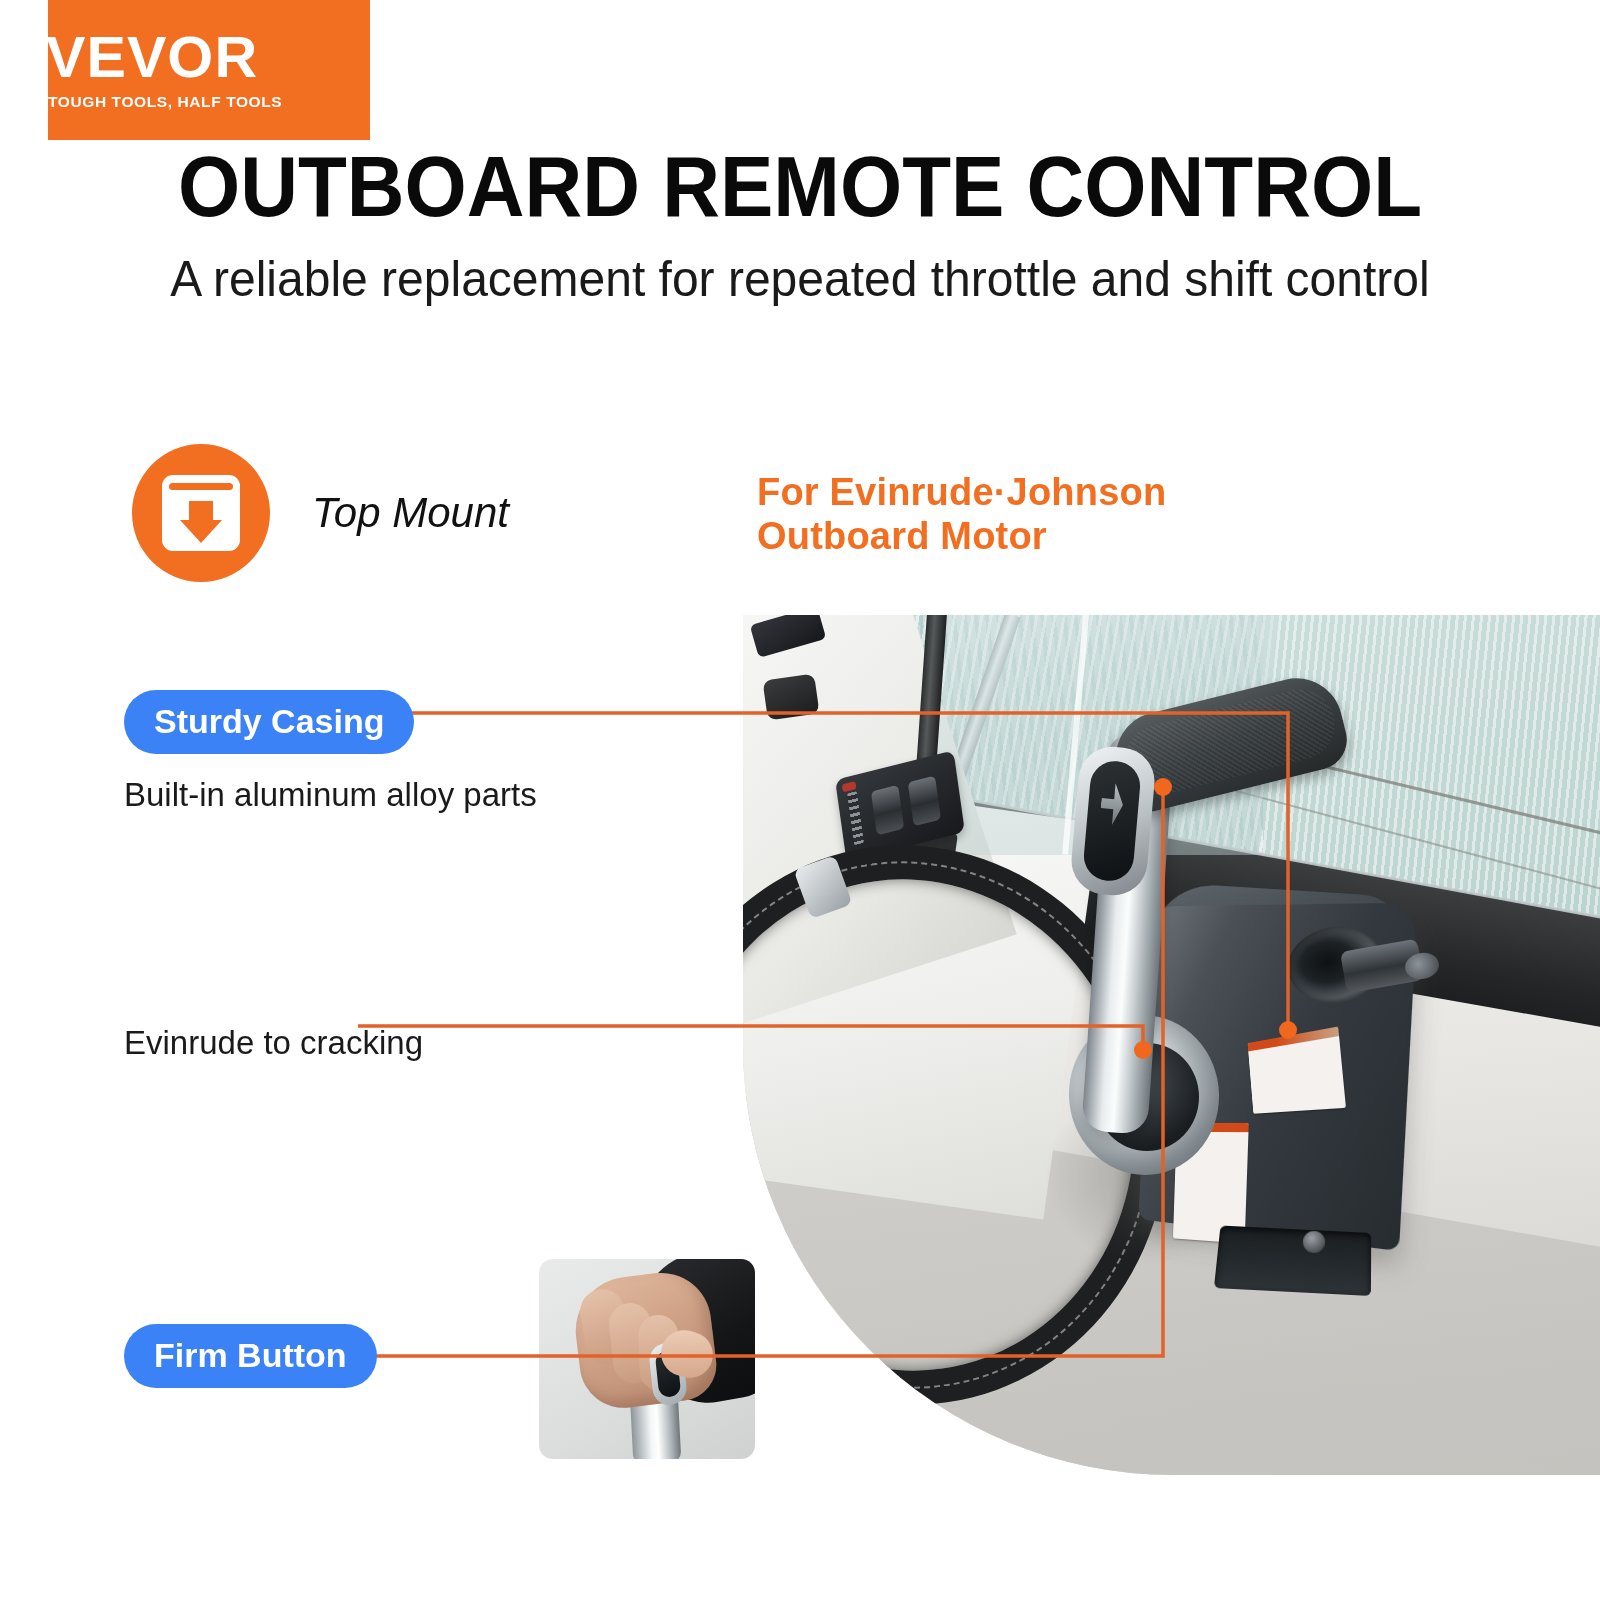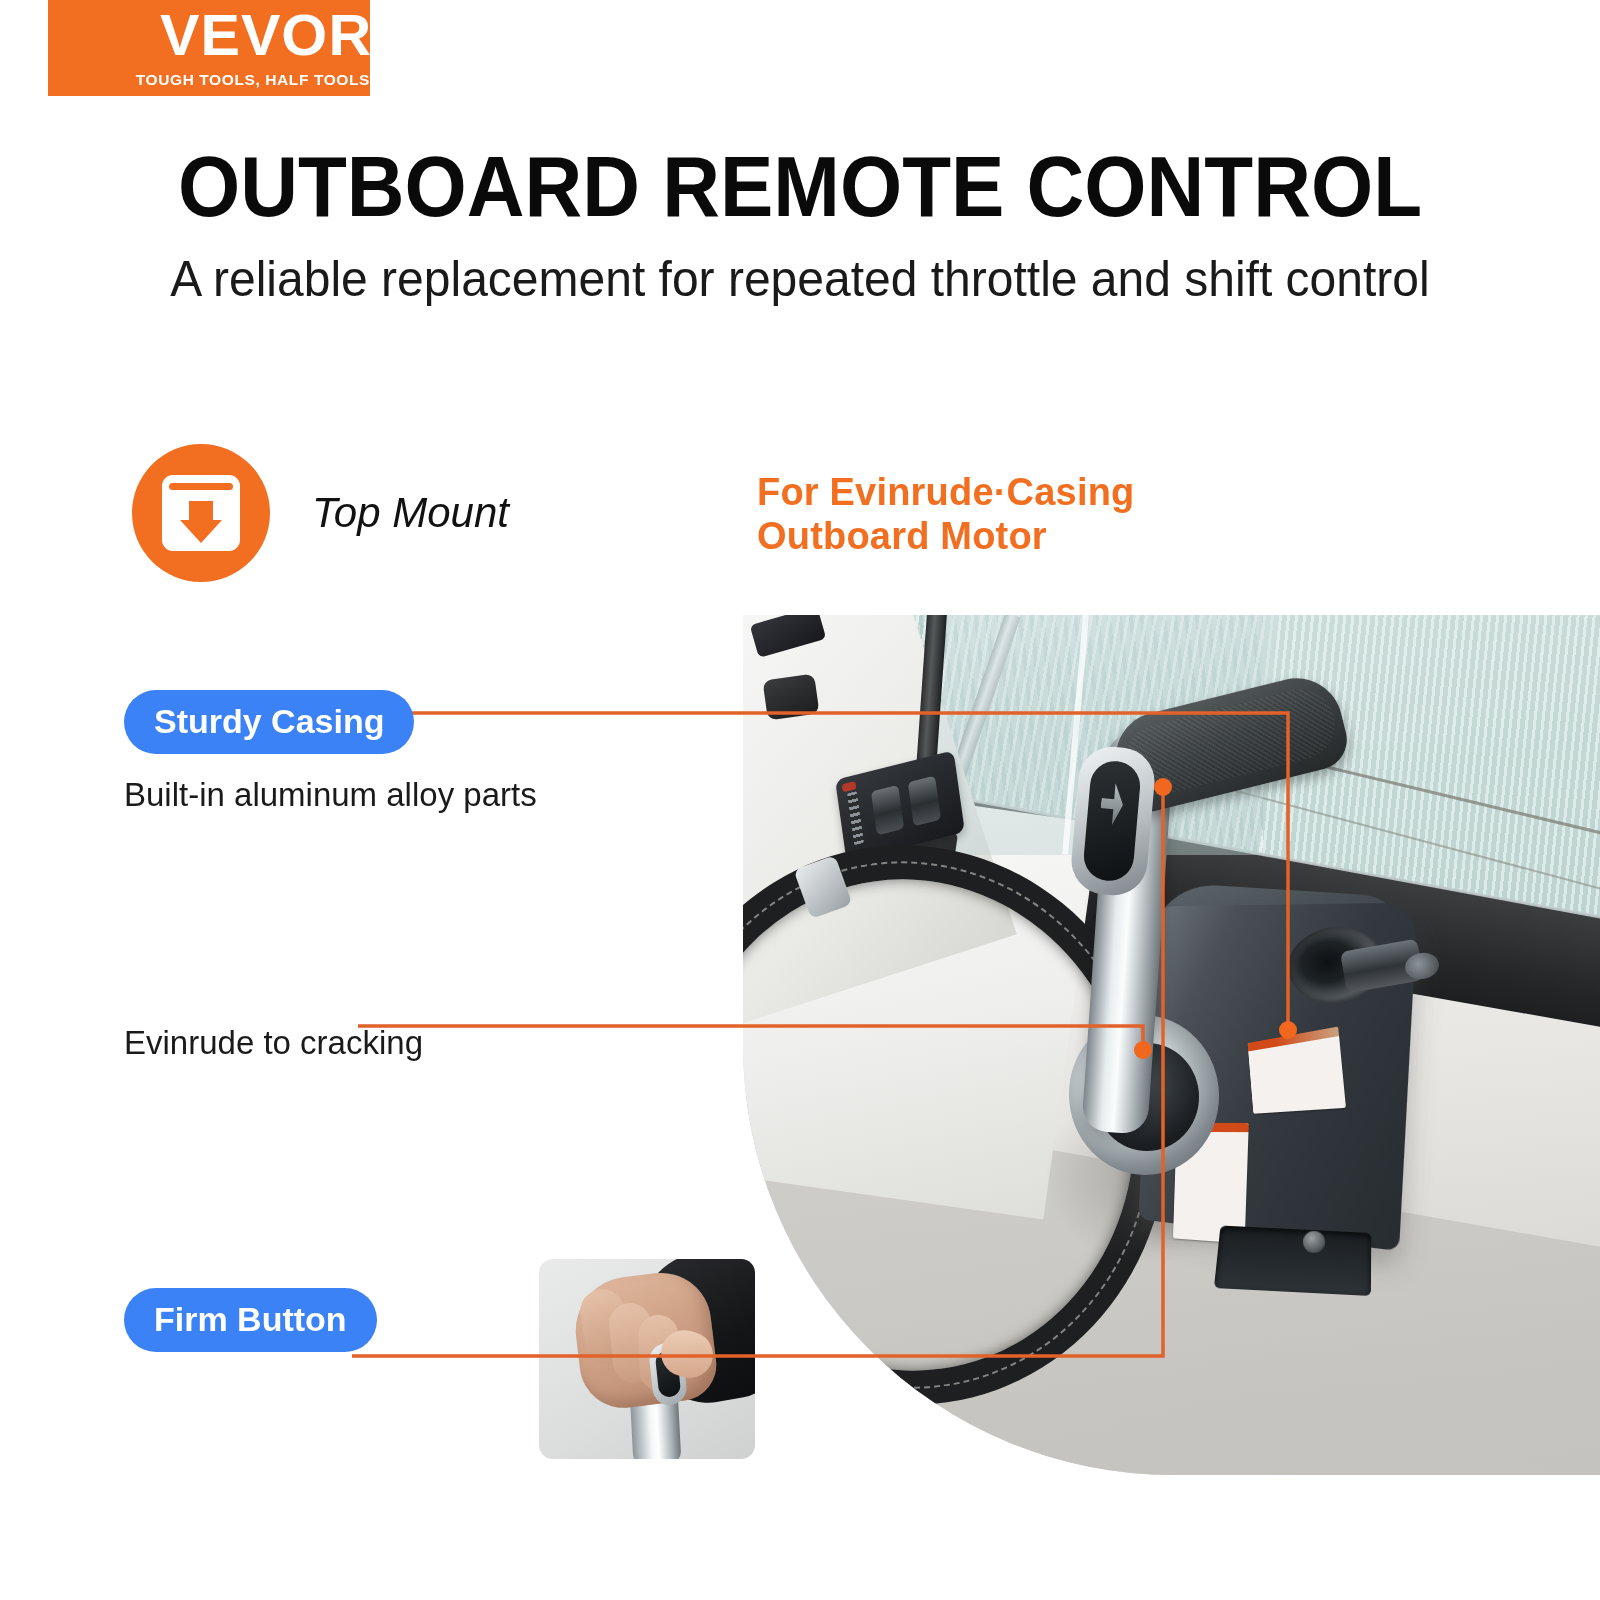--- a/index.html
+++ b/index.html
@@ -5,24 +5,24 @@
   * { margin:0; padding:0; box-sizing:border-box; }
   html,body { width:1600px; height:1600px; background:#ffffff; }
   body {
     font-family:"Liberation Sans", sans-serif;
     position:relative;
     overflow:hidden;
   }
 
   
   .logo-block{
-    position:absolute; left:48px; top:0; width:322px; height:96px;
+    position:absolute; left:48px; top:0; width:322px; height:140px;
     background:#F26F21;
     display:flex; flex-direction:column;
-    align-items:flex-end; justify-content:center;
+    align-items:flex-start; justify-content:center;
   }
   .logo-word{
     color:#ffffff; font-weight:bold; font-size:58px; line-height:58px;
     letter-spacing:1px; font-family:"Liberation Sans", sans-serif;
     transform:scaleX(1.02);
   }
   .logo-tag{
     color:#ffffff; font-weight:bold; font-size:15.5px; line-height:20px;
     letter-spacing:.6px; margin-top:6px;
   }
@@ -91,21 +91,21 @@
     font-size:34px; line-height:34px; font-weight:bold;
     padding:14px 30px 16px 30px; border-radius:34px;
     white-space:nowrap;
   }
   .feature-desc{
     margin-top:22px; font-size:33px; line-height:38px; color:#1a1a1a;
     white-space:nowrap;
   }
   .f1{ left:124px; top:690px; }
   .f2{ left:124px; top:1002px; }
-  .f3{ left:124px; top:1288px; }
+  .f3{ left:124px; top:1324px; }
 
   
   .lines{ position:absolute; left:0; top:0; width:1600px; height:1600px; pointer-events:none; }
 
   
   .photo{
     position:absolute; left:743px; top:615px; width:857px; height:860px;
     overflow:hidden;
     border-bottom-left-radius:430px;
     background:#d9dbda;
@@ -443,21 +443,21 @@
       <div class="mount-arrow">
           <i></i>
           <b></b>
         </div>
     </div>
   </div>
   <div class="mount-label">Top Mount</div>
 </div>
 
 <div class="compat">
-  <div>For Evinrude·Casing</div>
+  <div>For Evinrude·Johnson</div>
   <div>Outboard Motor</div>
 </div>
 
 <div class="photo">
   <div class="ph sea"></div>
   <div class="ph sea2"></div>
   <div class="ph wire"></div>
   <div class="ph wire2"></div>
   <div class="ph stanchion"></div>
   <div class="ph rail-hl"></div>

